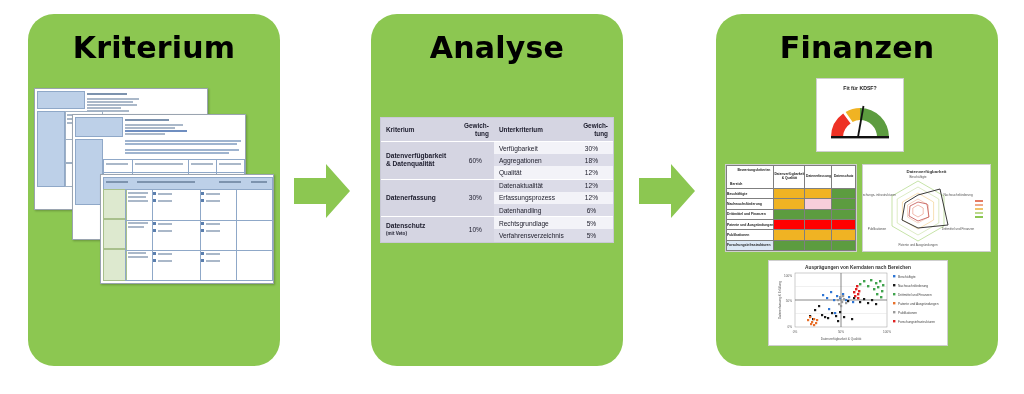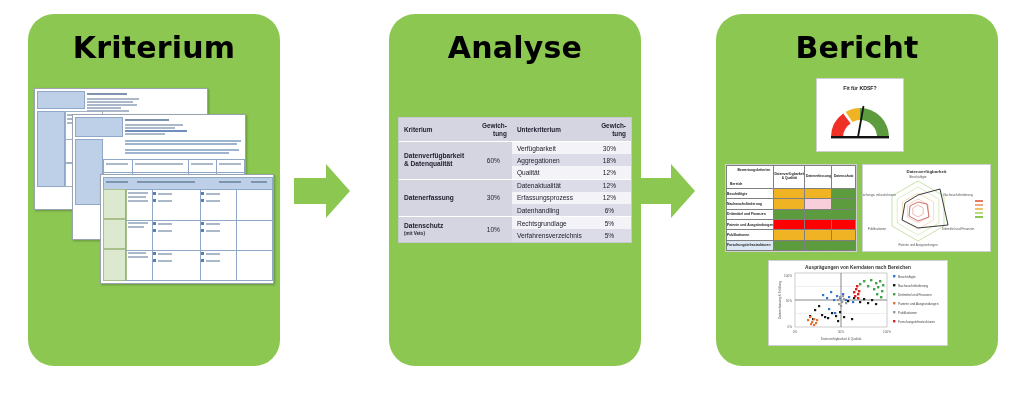--- a/index.html
+++ b/index.html
@@ -3,21 +3,21 @@
 <meta charset="utf-8">
 <style>
   html,body{margin:0;padding:0;background:#ffffff;}
   body{width:1024px;height:394px;overflow:hidden;
        font-family:"Liberation Sans","DejaVu Sans",sans-serif;}
   .stage{position:relative;width:1024px;height:394px;}
 
   
   .panel{position:absolute;background:#8CC751;border-radius:26px;}
   #panel-erfassung{left:28px;top:14px;width:252px;height:352px;}
-  #panel-analyse{left:389px;top:14px;width:252px;height:352px;}
+  #panel-analyse{left:371px;top:14px;width:252px;height:352px;}
   #panel-bericht{left:716px;top:14px;width:282px;height:352px;}
 
   .panel-title{position:absolute;left:0;right:0;top:16px;text-align:center;
     font-size:30px;font-weight:bold;color:#000;letter-spacing:.2px;
     font-family:"DejaVu Sans","Liberation Sans",sans-serif;}
 
   
   .arrow{position:absolute;top:160px;width:56px;height:62px;}
   #arrow-1{left:294px;}
   #arrow-2{left:639px;}
@@ -298,21 +298,21 @@
     </table>
   </div>
 
   <div class="arrow" id="arrow-2">
     <svg viewBox="0 0 56 62" xmlns="http://www.w3.org/2000/svg">
       <polygon points="0,18 32,18 32,4 56,31 32,58 32,44 0,44" fill="#8CC751"></polygon>
     </svg>
   </div>
 
   <div class="panel" id="panel-bericht">
-    <div class="panel-title">Bericht</div>
+    <div class="panel-title">Finanzen</div>
 
     <div class="card" id="gauge-card">
       <div id="gauge-title">Fit für KDSF?</div>
       <svg width="70" height="46" viewBox="0 0 70 46" xmlns="http://www.w3.org/2000/svg">
         <path d="M6,42 A29,29 0 0 1 18.2,18.6 L25.6,28.6 A17,17 0 0 0 18,42 Z" fill="#EE3124"></path>
         <path d="M20.6,16.9 A29,29 0 0 1 35,13 L35,25 A17,17 0 0 0 27.6,26.9 Z" fill="#F0B323"></path>
         <path d="M35,13 A29,29 0 0 1 64,42 L52,42 A17,17 0 0 0 35,25 Z" fill="#5C9C3F"></path>
         <line x1="33" y1="42" x2="38.5" y2="11" stroke="#111" stroke-width="1.8"></line>
         <rect x="6" y="41" width="58" height="2.4" fill="#111"></rect>
       </svg>

